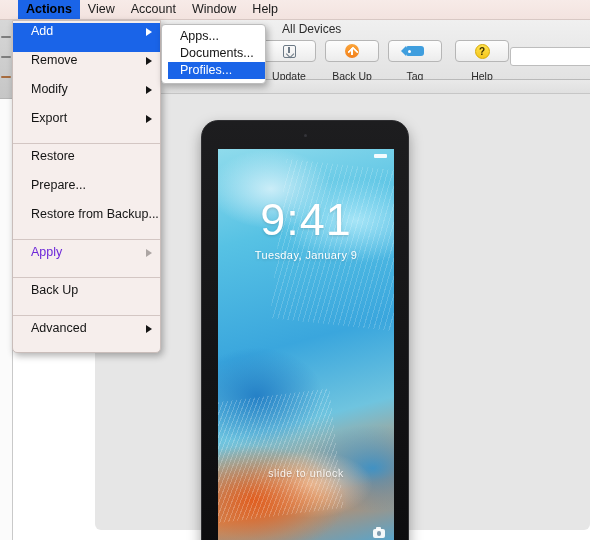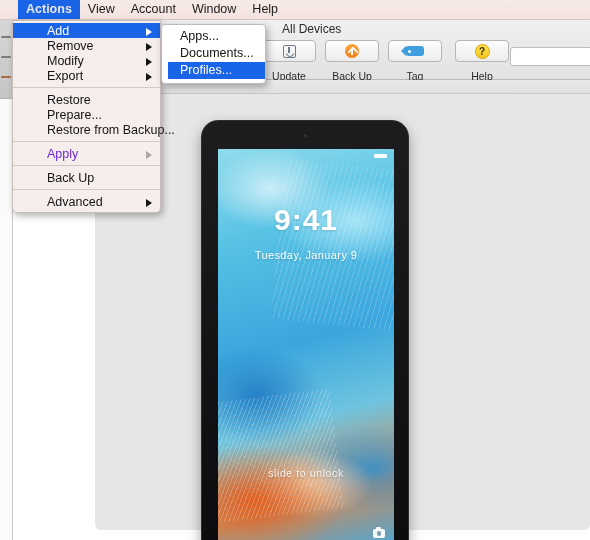--- a/index.html
+++ b/index.html
@@ -50,21 +50,21 @@
   .menubar-item {
     font-size: 12.5px;
     color: #1b1b1b;
     padding: 2px 8px 3px 8px;
     line-height: 14px;
     white-space: nowrap;
     cursor: default;
   }
   .menubar-item.active {
     background: #1a64e8;
-    color: #e5e5e5;
+    color: #000000;
     font-weight: bold;
   }
   .menubar-item.first { margin-left: 18px; }
 
   
   .left-strip {
     position: absolute;
     left: 0; top: 20px;
     width: 12px; height: 520px;
     background: #fbfbfb;
@@ -332,22 +332,22 @@
     width: 13px; height: 4px;
     background: rgba(255,255,255,0.92);
     border-radius: 1px;
   }
   .lock-time {
     position: absolute;
     left: 0; right: 0;
     top: 48px;
     text-align: center;
     color: #ffffff;
-    font-size: 30px;
-    font-weight: 700;
+    font-size: 45px;
+    font-weight: 400;
     letter-spacing: 1px;
     line-height: 46px;
     text-shadow: 0 1px 3px rgba(0,0,0,0.16);
   }
   .lock-date {
     position: absolute;
     left: 0; right: 0;
     top: 100px;
     text-align: center;
     color: #ffffff;
@@ -398,23 +398,23 @@
     background: #f6eeec;
     border: 1px solid #c9bdba;
     border-radius: 0 0 5px 5px;
     box-shadow: 2px 3px 7px rgba(0,0,0,0.30);
     z-index: 50;
     padding: 2px 0 3px 0;
     box-sizing: border-box;
   }
   .mi {
     position: relative;
-    height: 15px;
+    height: 29px;
     line-height: 17px;
-    padding: 0 8px 0 34px;
+    padding: 0 8px 0 18px;
     font-size: 12.5px;
     color: #141414;
     white-space: nowrap;
     cursor: default;
   }
   .mi.hl {
     background: #1a64e8;
     color: #ffffff;
   }
   .mi.disabled { color: #6d28d9; }

